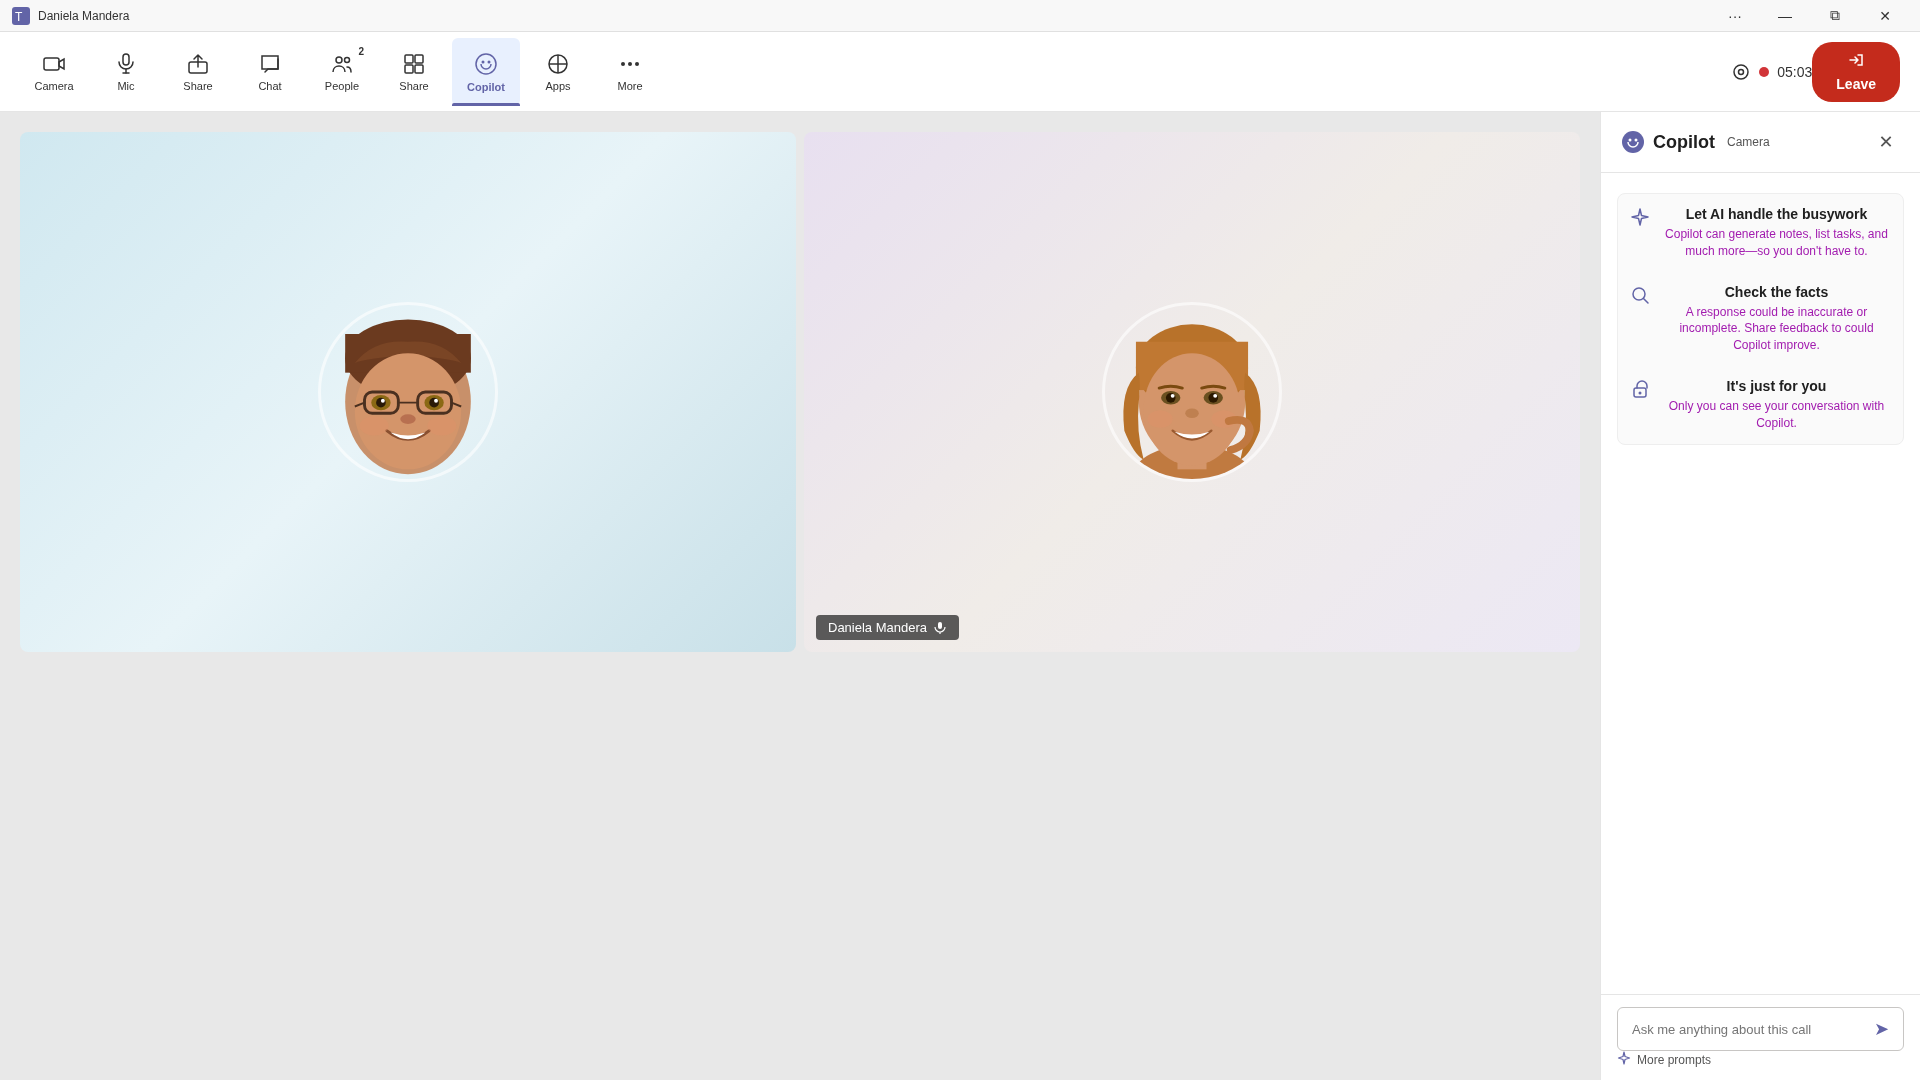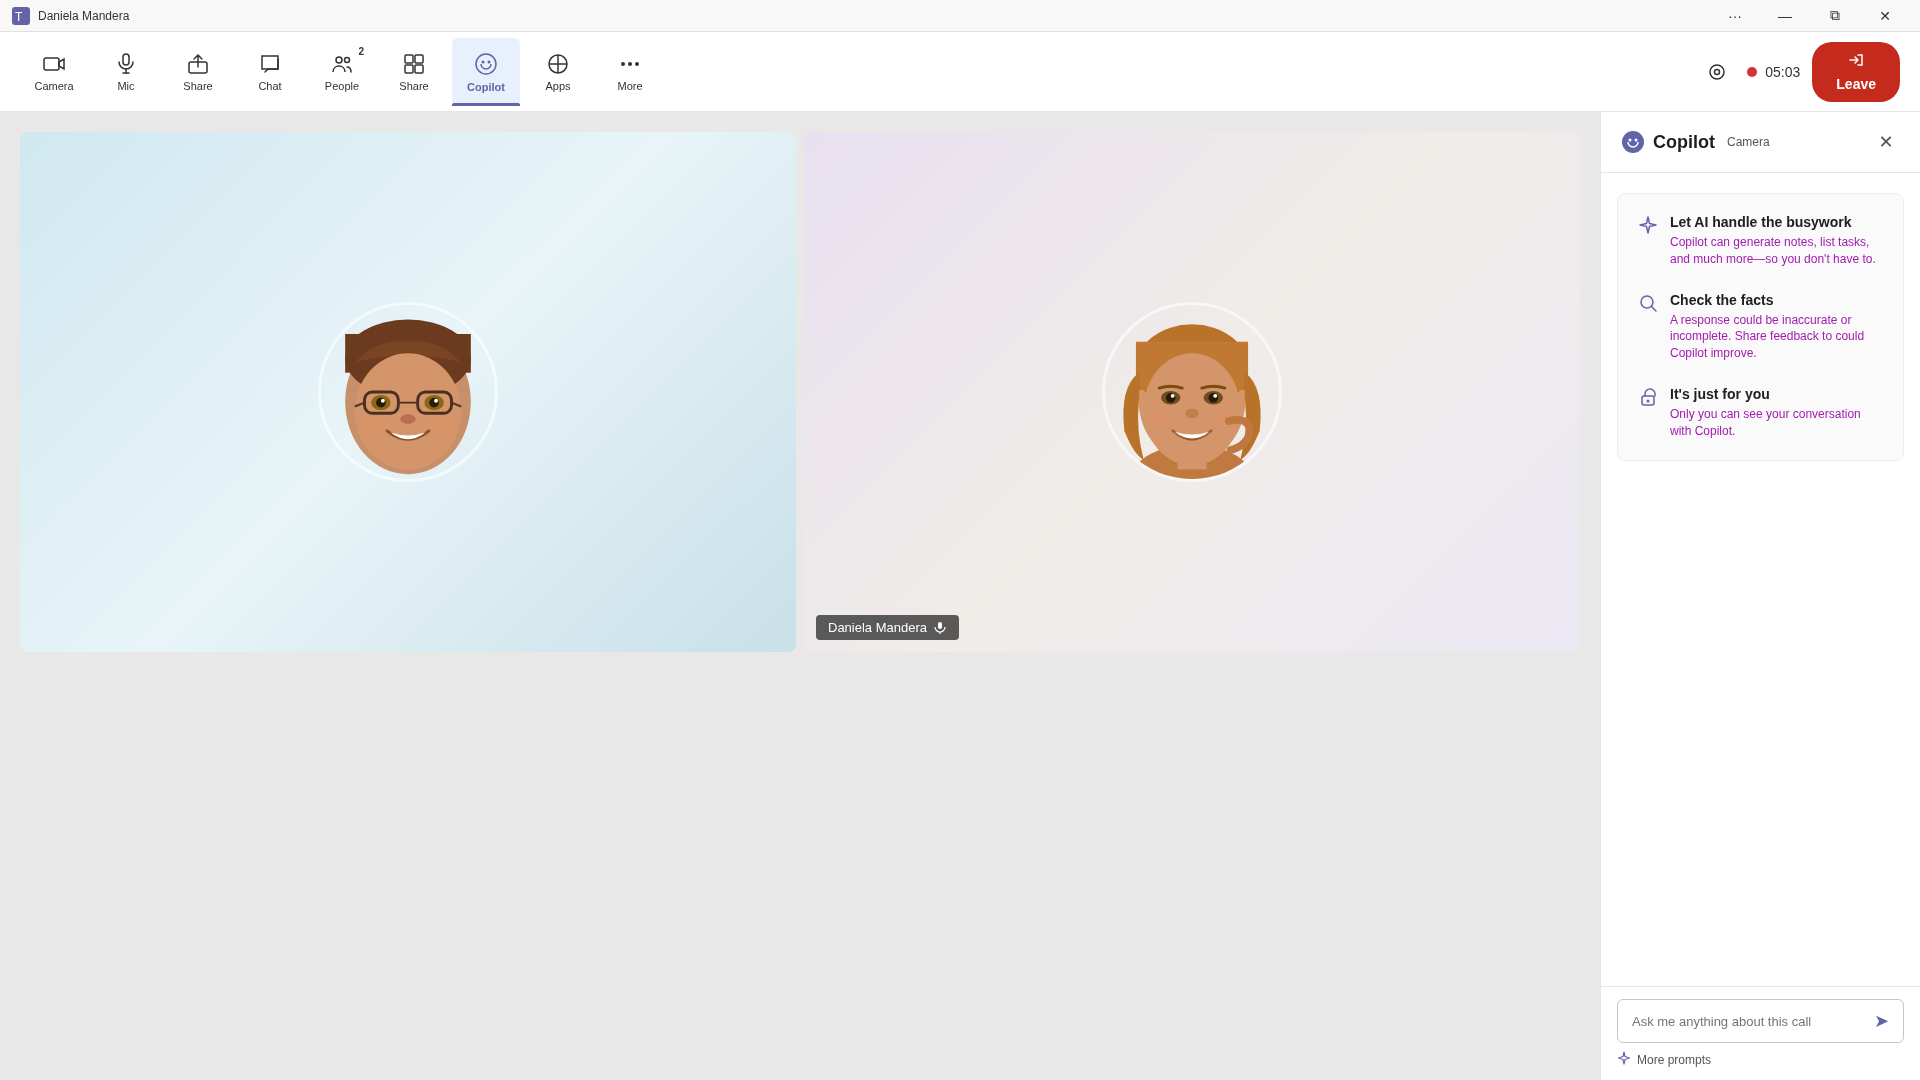--- a/index.html
+++ b/index.html
@@ -98,21 +98,20 @@
       top: 8px;
       right: 12px;
       background: none;
       font-size: 10px;
       color: #333;
       font-weight: 600;
     }
     .toolbar-right {
       display: flex;
       align-items: center;
-      gap: 12px;
     }
     .timer-section {
       display: flex;
       align-items: center;
       gap: 8px;
     }
     .record-dot {
       width: 10px;
       height: 10px;
       background: #d13438;
@@ -273,22 +272,23 @@
     }
 
     .copilot-body {
       flex: 1;
       padding: 20px 16px;
       overflow-y: auto;
     }
     .copilot-card {
       background: #fafafa;
       border-radius: 8px;
-      padding: 20px;
+      padding: 12px;
       border: 1px solid #eeeeee;
+      text-align: center;
     }
     .copilot-feature {
       display: flex;
       align-items: flex-start;
       gap: 12px;
       margin-bottom: 24px;
     }
     .copilot-feature:last-child { margin-bottom: 0; }
     .feature-icon {
       width: 20px;
@@ -311,21 +311,20 @@
     }
 
     .copilot-footer {
       padding: 12px 16px;
       border-top: 1px solid #e5e5e5;
     }
     .copilot-input-wrap {
       border: 1px solid #c8c6c4;
       border-radius: 6px;
       padding: 10px 14px;
-      margin-bottom: 8px;
       display: flex;
       align-items: center;
     }
     .copilot-input {
       flex: 1;
       border: none;
       outline: none;
       font-size: 13px;
       color: #333;
       background: transparent;

